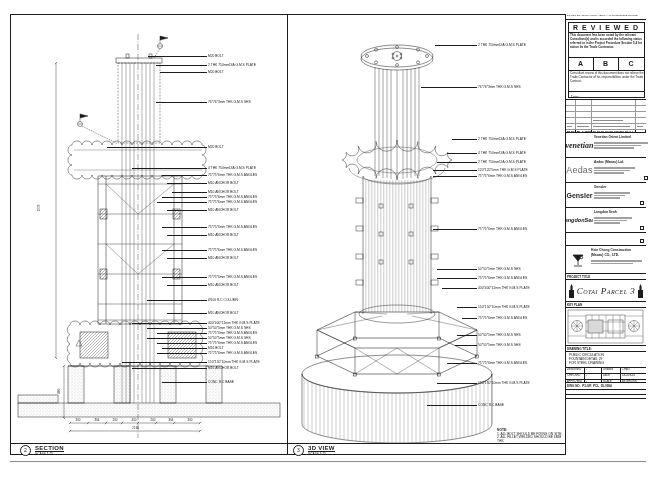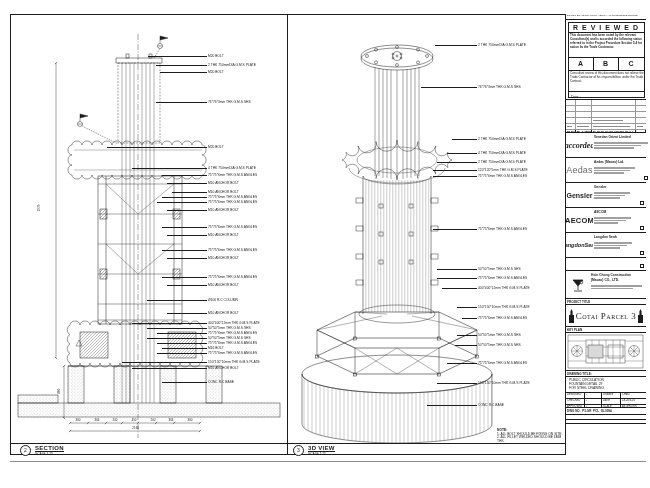--- a/index.html
+++ b/index.html
@@ -496,21 +496,21 @@
     <div class="revhead">
       <span><i class="htx">REV</i></span>
       <span><i class="htx">DATE</i></span>
       <span><i class="htx">DESCRIPTION</i></span>
       <span></span>
     </div>
   </div>
 
   <div class="crow">
     <div class="clogo">
-          <span class="l-venetian">accorded</span>
+          <span class="l-venetian">venetian</span>
         </div>
     <div class="cinfo">
           <div class="cname">Venetian Orient Limited</div>
       <div class="abar" style="width:80%;"></div>
           <div class="abar" style="width:70%;"></div>
           <div class="abar" style="width:60%;"></div>
       </div>
   </div>
   <div class="crow">
     <div class="clogo">
@@ -526,32 +526,20 @@
   </div>
   <div class="crow">
     <div class="clogo">
           <span class="l-gensler">Gensler</span>
         </div>
     <div class="cinfo">
           <div class="cname">Gensler</div>
       <div class="abar" style="width:70%;"></div>
           <div class="abar" style="width:60%;"></div>
           <div class="abar" style="width:50%;"></div>
-      <span class="chk"></span>
-        </div>
-  </div>
-  <div class="crow">
-    <div class="clogo">
-          <span class="l-aecom">AECOM</span>
-        </div>
-    <div class="cinfo">
-          <div class="cname">AECOM</div>
-      <div class="abar" style="width:72%;"></div>
-          <div class="abar" style="width:62%;"></div>
-          <div class="abar" style="width:48%;"></div>
       <span class="chk"></span>
         </div>
   </div>
   <div class="crow">
     <div class="clogo">
           <span class="l-langdon">LangdonSeah</span>
         </div>
     <div class="cinfo">
           <div class="cname">Langdon Seah</div>
       <div class="abar" style="width:74%;"></div>
@@ -585,21 +573,21 @@
     </div>
   </div>
 
   <div class="tbrow" style="height:6px;display:flex;align-items:center;">
     <span class="strip" style="padding-left:2px;">PROJECT TITLE</span>
   </div>
   <div class="tbrow" style="height:22px;display:flex;align-items:center;justify-content:space-between;padding:0 2px;">
     <svg viewBox="0 0 7 14" style="position:static;width:7px;height:14px;flex:0 0 auto;">
       <polygon points="1,14 1,6 2.4,6 2.4,2.5 3.5,0 4.6,2.5 4.6,6 6,6 6,14" fill="#1c1c1c"></polygon>
     </svg>
-    <span class="projname" style="flex:1;">Cotai Parcel 3</span>
+    <span class="projname" style="flex:1;font-style:italic;">Cotai Parcel 3</span>
     <svg viewBox="0 0 7 14" style="position:static;width:7px;height:14px;flex:0 0 auto;">
       <polygon points="1,14 1,6 2.4,6 2.4,2.5 3.5,0 4.6,2.5 4.6,6 6,6 6,14" fill="#1c1c1c"></polygon>
     </svg>
   </div>
 
   <div class="tbrow" style="height:6px;display:flex;align-items:center;">
     <span class="strip" style="padding-left:2px;">KEY PLAN</span>
   </div>
   <div class="tbrow" style="height:38px;">
     <svg viewBox="0 0 79 37" style="position:static;width:79px;height:37px;">

